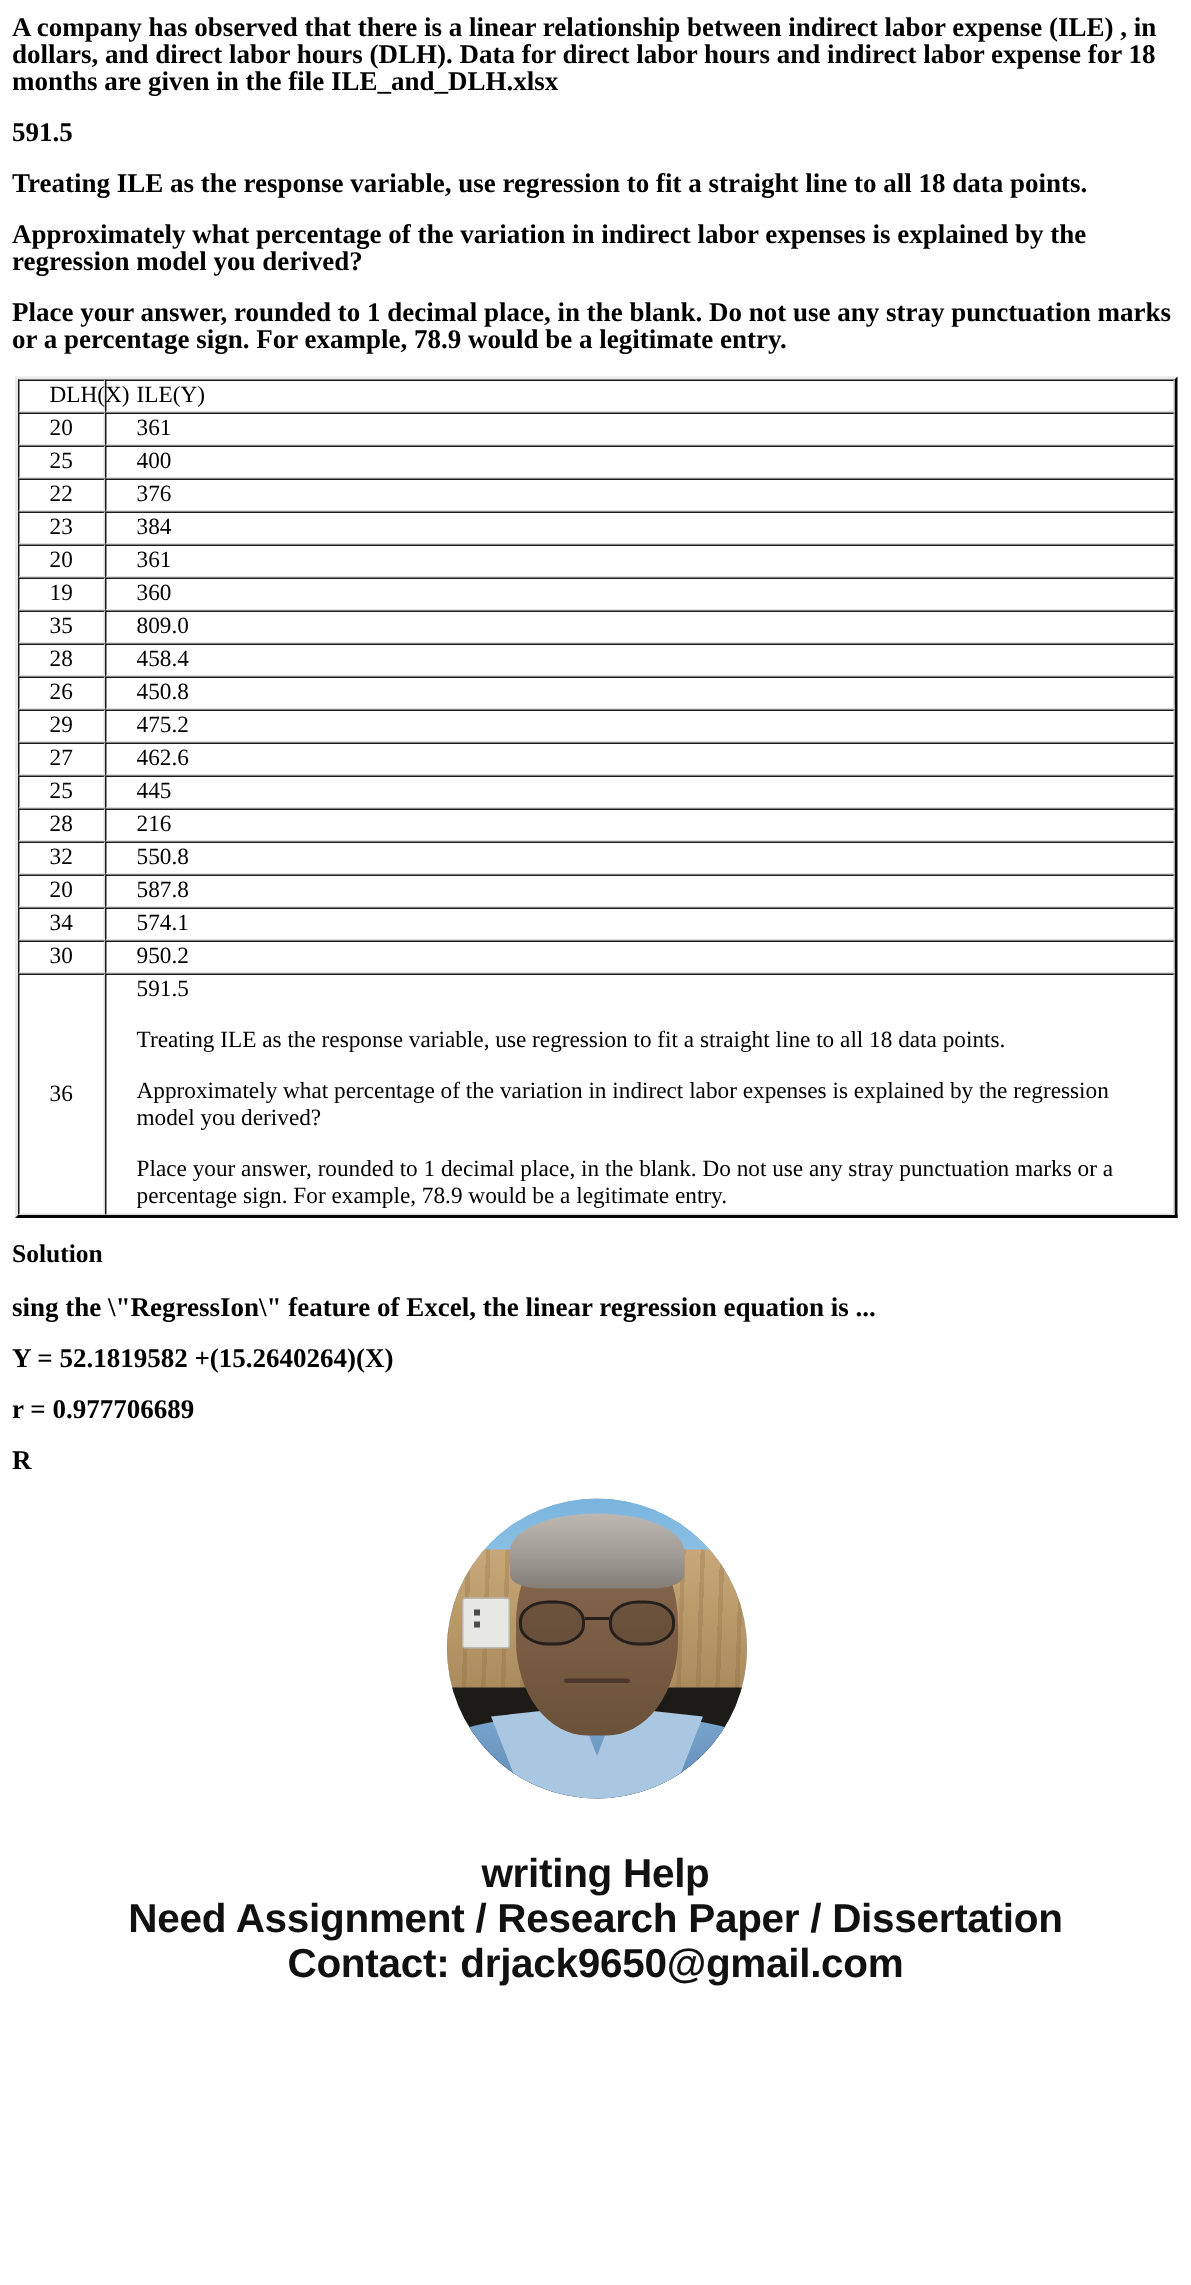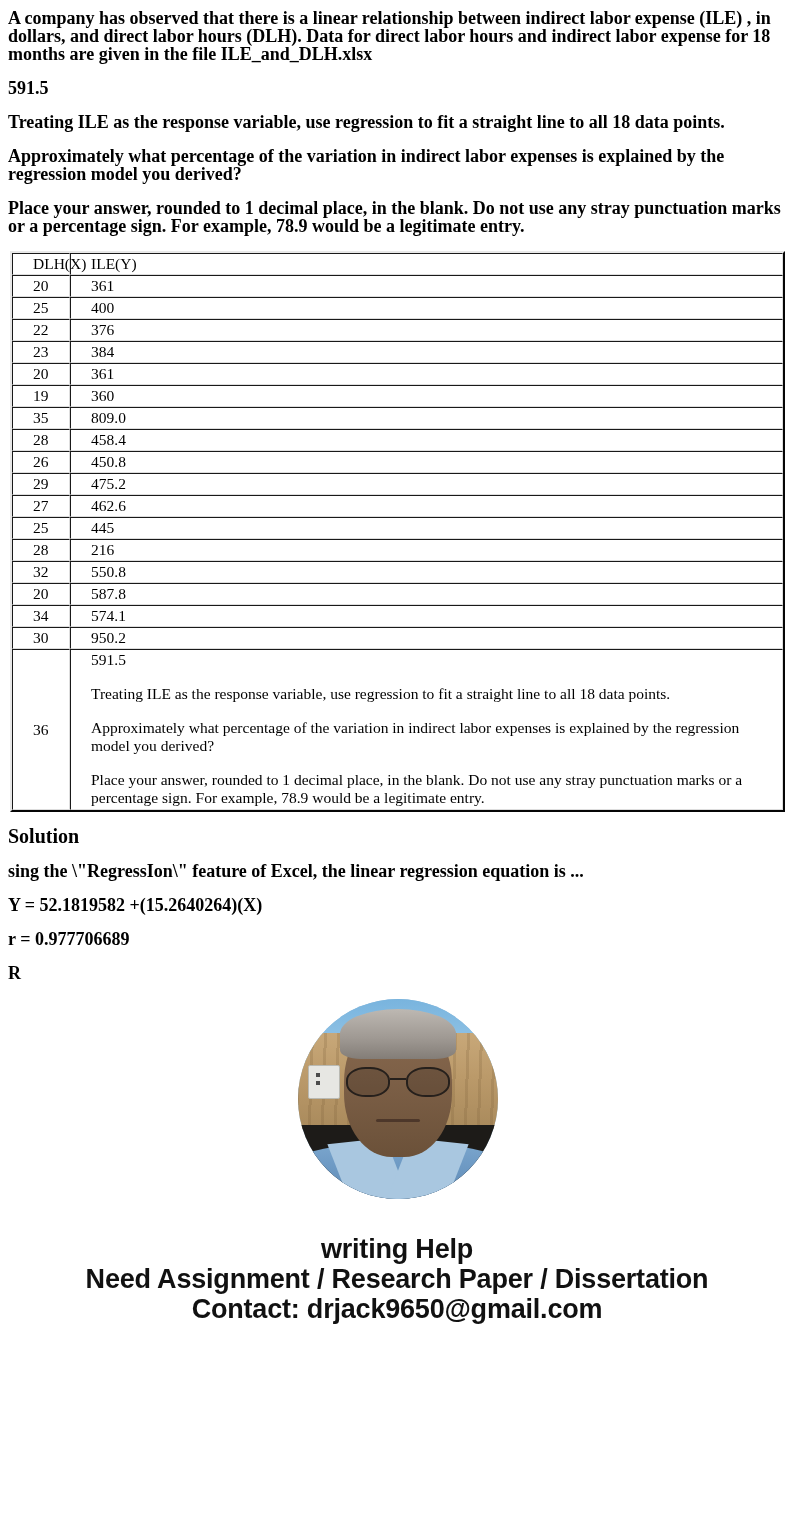--- a/index.html
+++ b/index.html
@@ -70,21 +70,21 @@
   }
   td.merged-y p:last-child {
     margin-bottom: 1px;
   }
 
   
   #solution-wrap {
     padding-top: 14px;
   }
   .solution-heading {
-    font-size: 20px;
+    font-size: 17px;
     font-weight: bold;
     line-height: 20px;
     margin: 0 0 16px 0;
     padding: 0;
   }
 
   
   .avatar-zone {
     position: relative;
     height: 236px;

